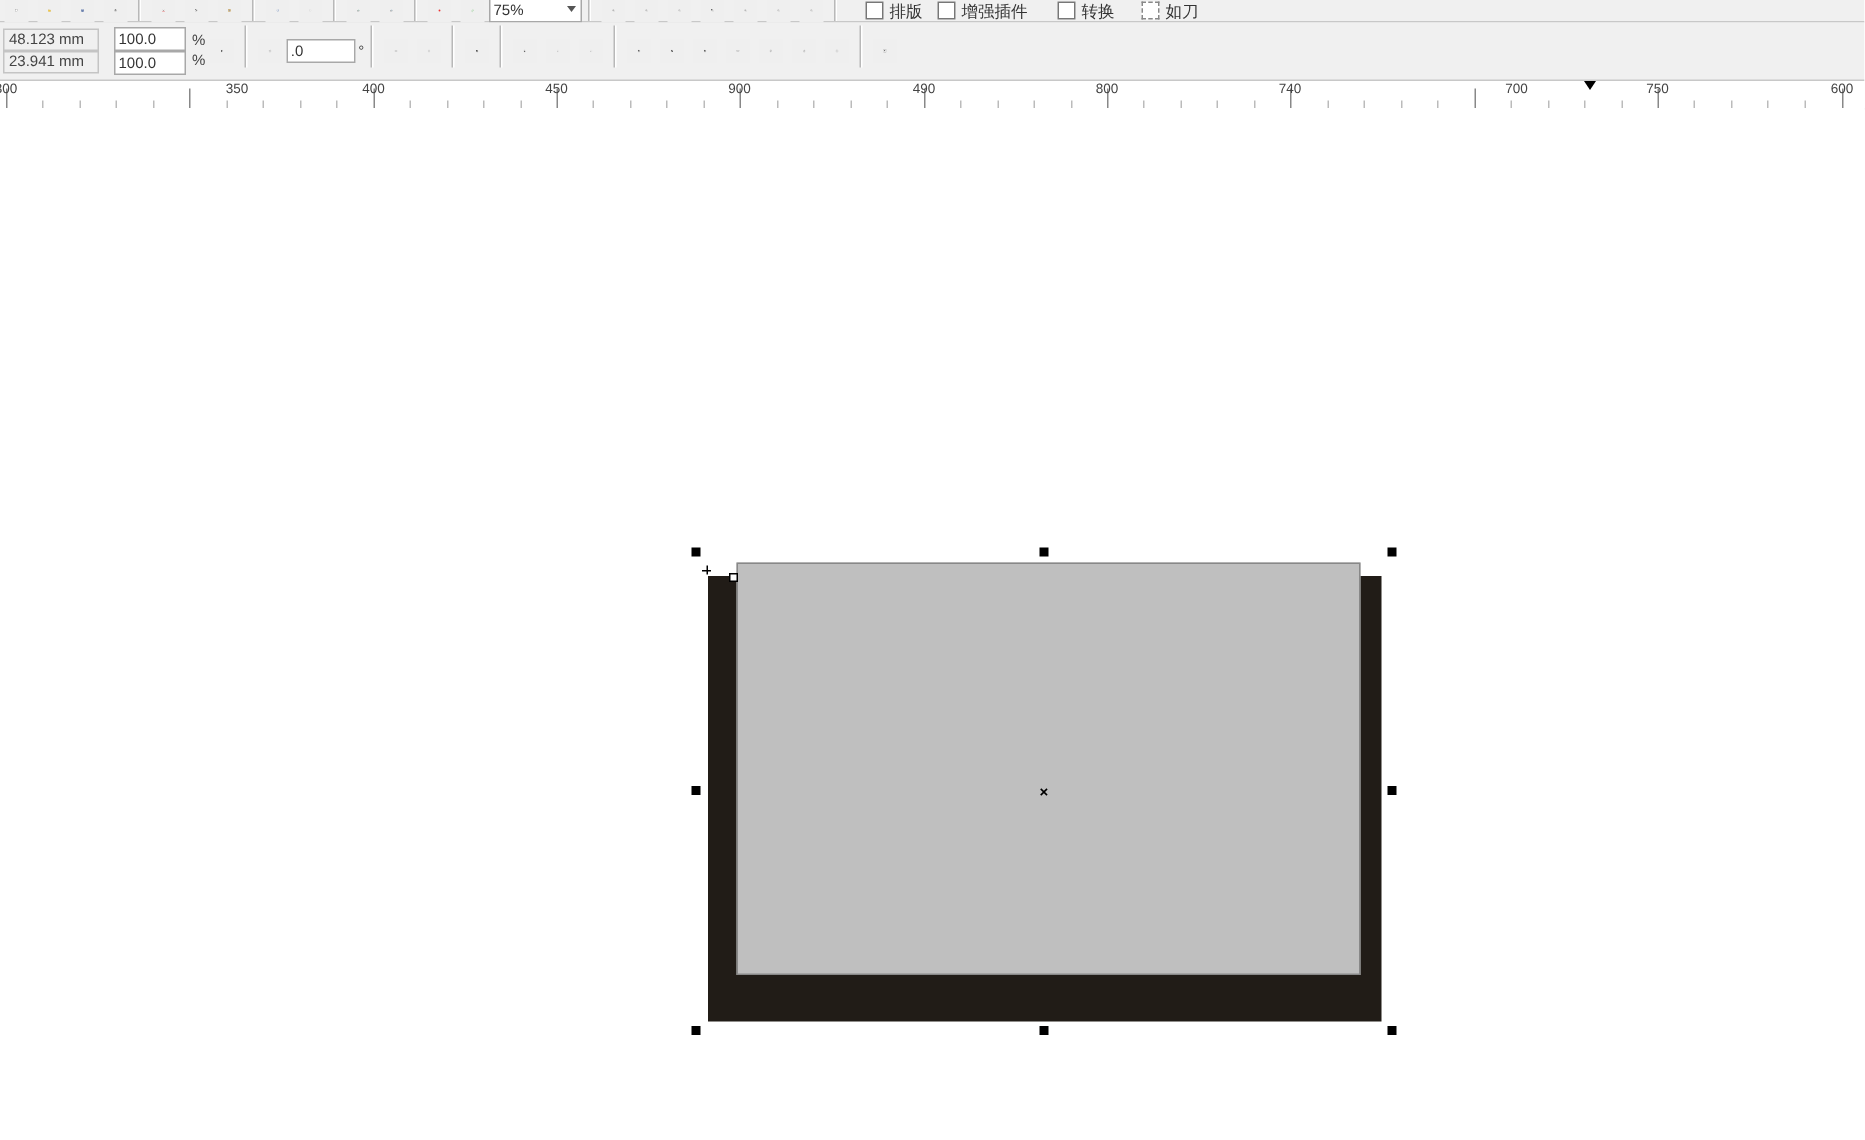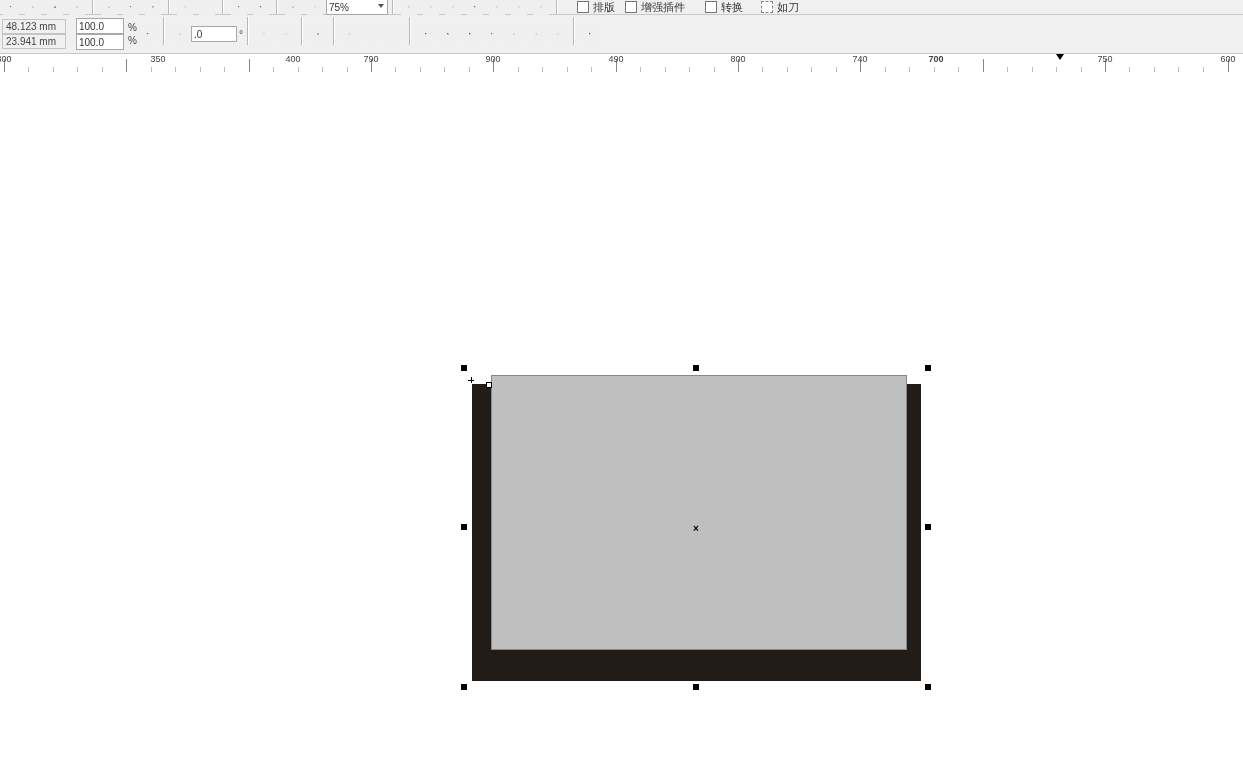--- a/index.html
+++ b/index.html
@@ -311,33 +311,33 @@
       </svg>
     </button>
 </div>
 
 <div class="ruler" id="ruler">
     <div class="tickL" style="left: 4px;"></div>
     <div class="tickLbl" style="left: 4px;">300</div>
     <div class="tickL" style="left: 126px;"></div>
     <div class="tickLbl" style="left: 126px; margin-left: 32px;">350</div>
     <div class="tickL" style="left: 249px;"></div>
-    <div class="tickLbl" style="left: 249px; margin-left: 44px;">400</div>
+    <div class="tickLbl" style="left: 249px;">400</div>
     <div class="tickL" style="left: 371px;"></div>
-    <div class="tickLbl" style="left: 371px;">790</div>
+    <div class="tickLbl" style="left: 371px;">450</div>
     <div class="tickL" style="left: 493px;"></div>
     <div class="tickLbl" style="left: 493px;">900</div>
     <div class="tickL" style="left: 616px;"></div>
     <div class="tickLbl" style="left: 616px;">490</div>
     <div class="tickL" style="left: 738px;"></div>
     <div class="tickLbl" style="left: 738px;">800</div>
     <div class="tickL" style="left: 860px;"></div>
     <div class="tickLbl" style="left: 860px;">740</div>
     <div class="tickL" style="left: 983px;"></div>
-    <div class="tickLbl" style="left: 936px; font-weight: bold;">700</div>
+    <div class="tickLbl" style="left: 1011px;">700</div>
     <div class="tickL" style="left: 1105px;"></div>
     <div class="tickLbl" style="left: 1105px;">750</div>
     <div class="tickL" style="left: 1228px;"></div>
     <div class="tickLbl" style="left: 1228px;">600</div>
     <div class="tickS" style="left: 28px;"></div>
     <div class="tickS" style="left: 53px;"></div>
     <div class="tickS" style="left: 77px;"></div>
     <div class="tickS" style="left: 102px;"></div>
     <div class="tickS" style="left: 151px;"></div>
     <div class="tickS" style="left: 175px;"></div>

